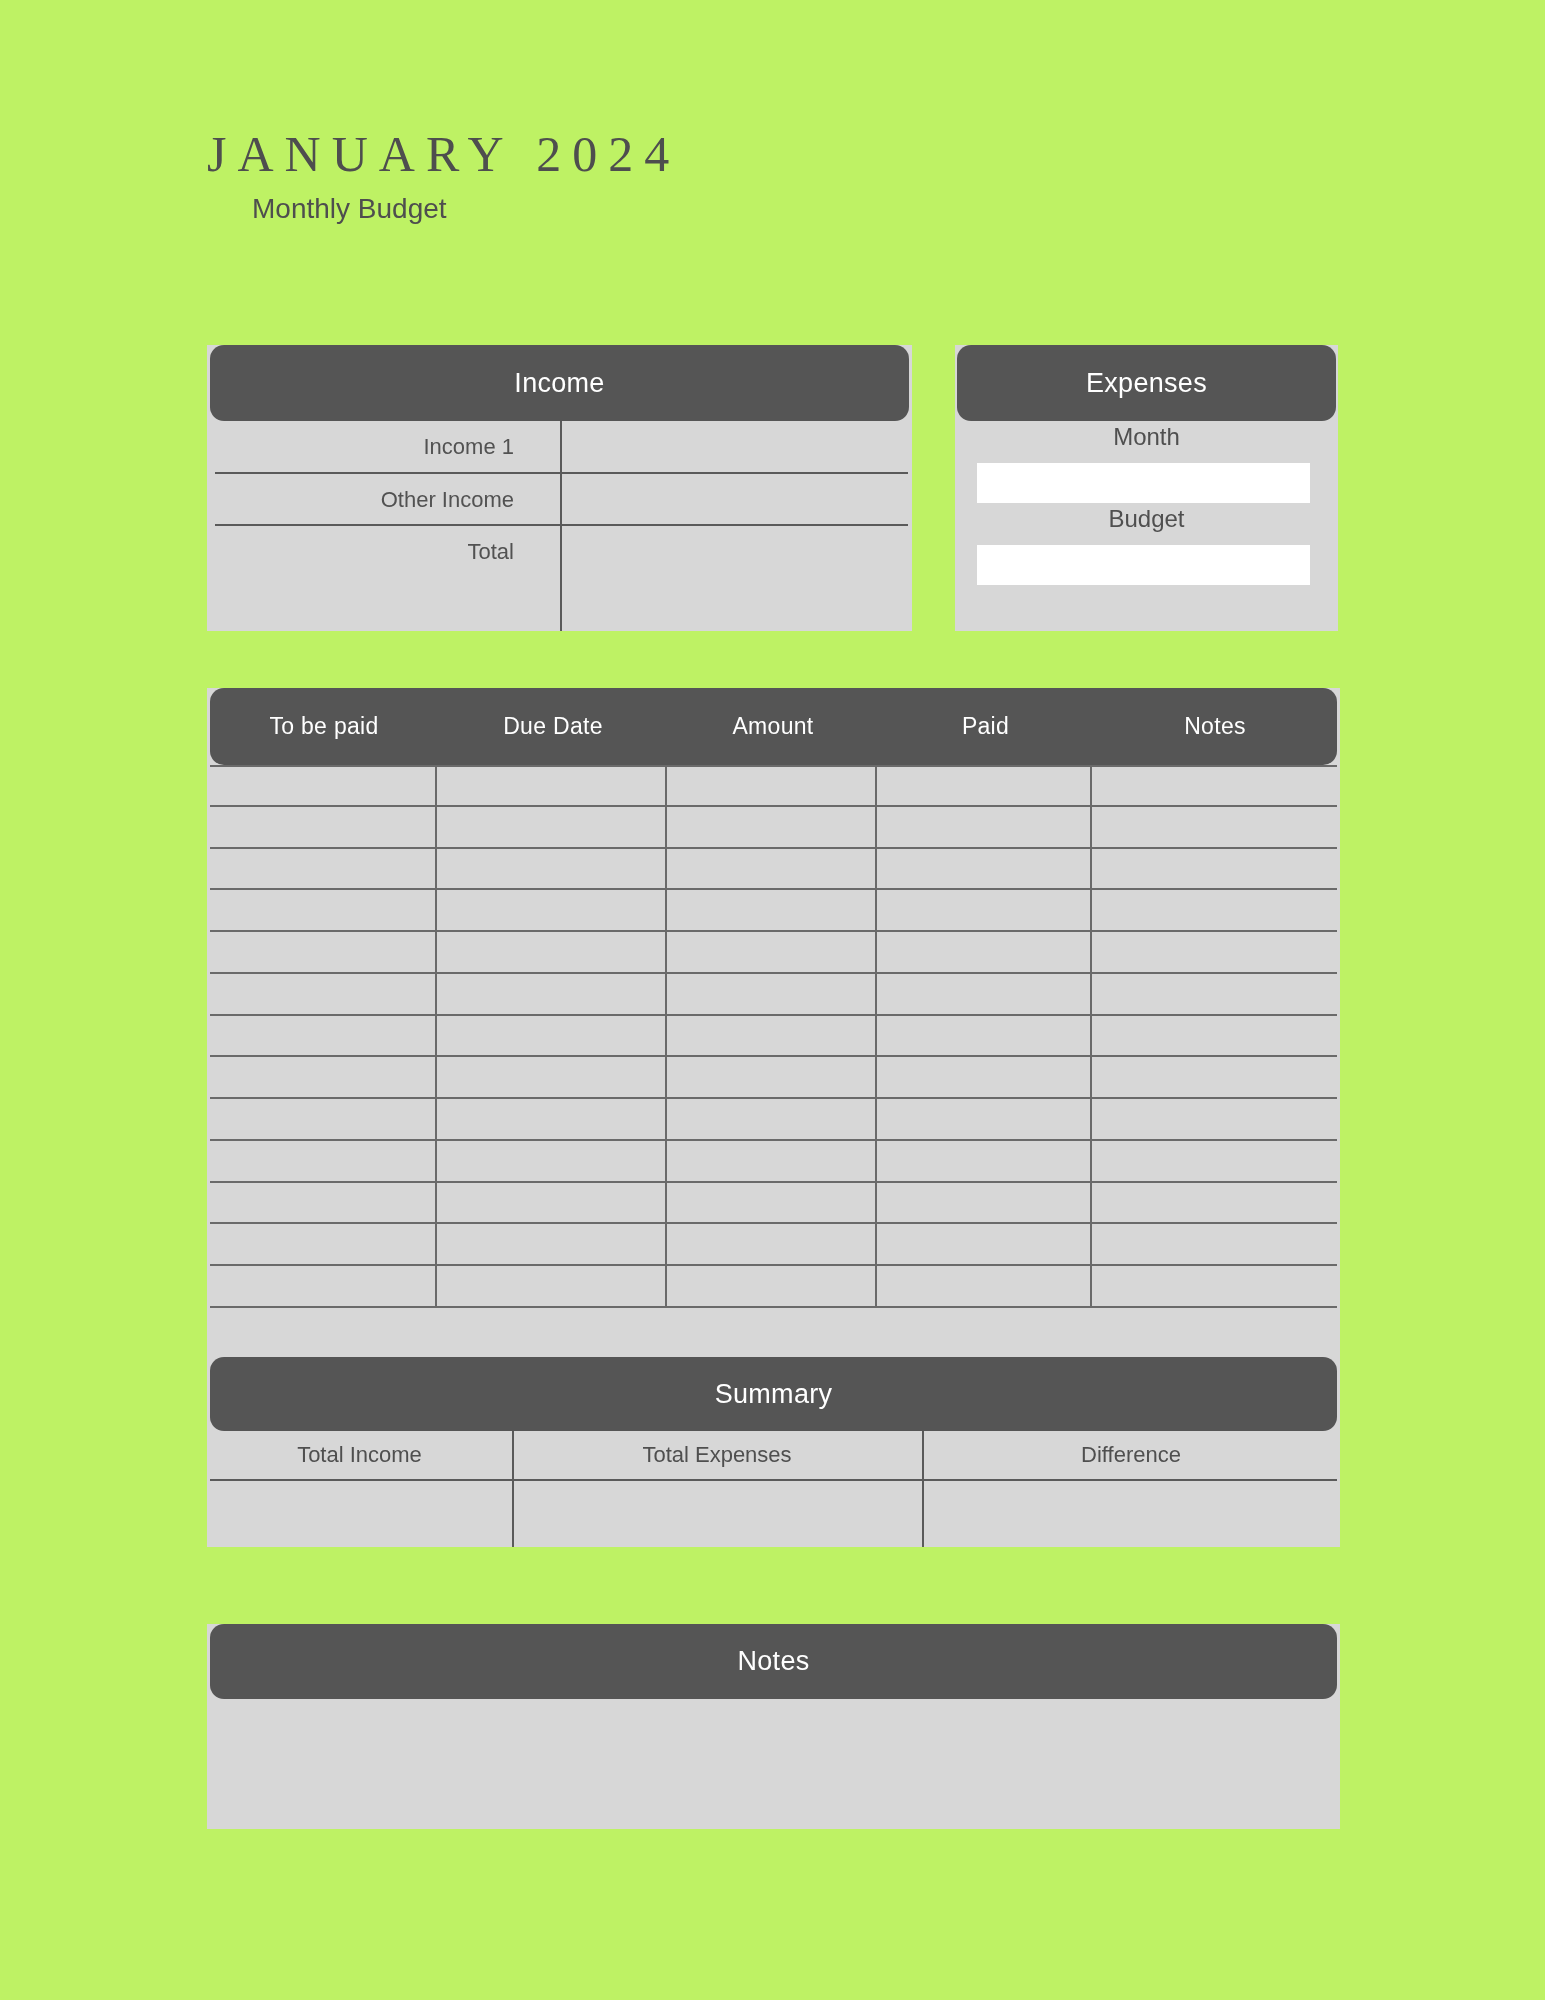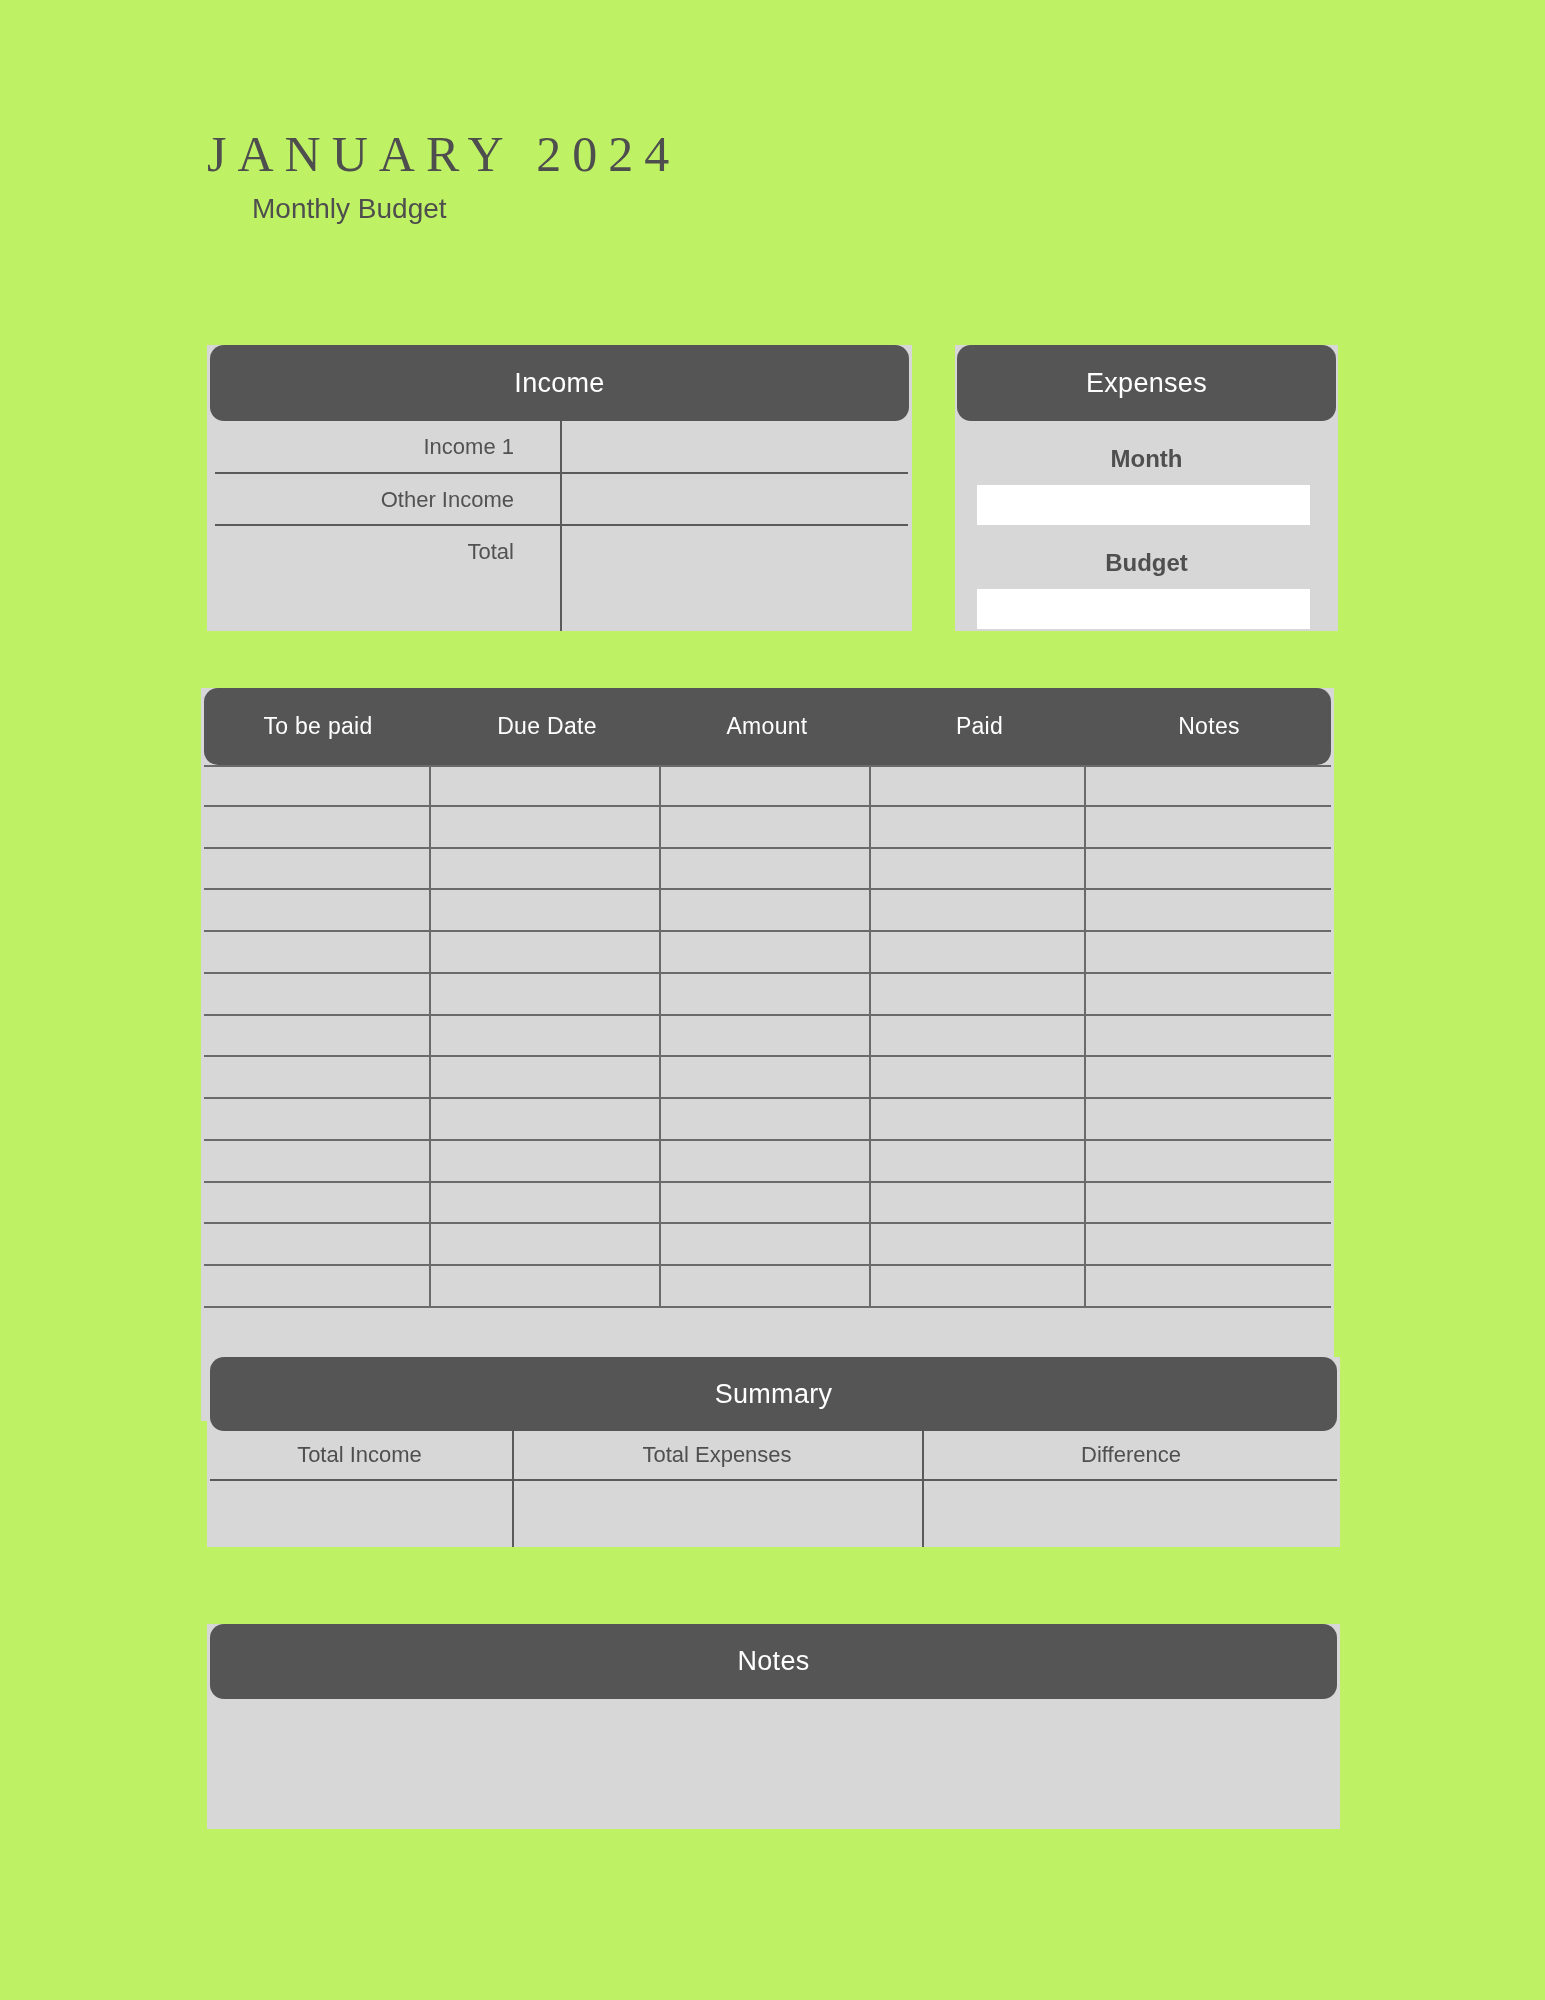--- a/index.html
+++ b/index.html
@@ -146,33 +146,32 @@
     left: 2px;
     top: 0;
     width: 379px;
     height: 76px;
   }
 
   .exp-label {
     text-align: center;
     font-size: 24px;
     color: #4f4f4f;
-    padding-top: 24px;
-    font-weight: bold;
+    padding-top: 2px;
   }
 
   .exp-input {
     background: #ffffff;
     height: 40px;
     margin: 12px 28px 0 22px;
   }
 
   
   #bills-panel {
-    left: 201px;
+    left: 207px;
     top: 688px;
     width: 1133px;
     height: 733px;
   }
 
   #bills-header {
     position: absolute;
     left: 3px;
     top: 0;
     width: 1127px;

